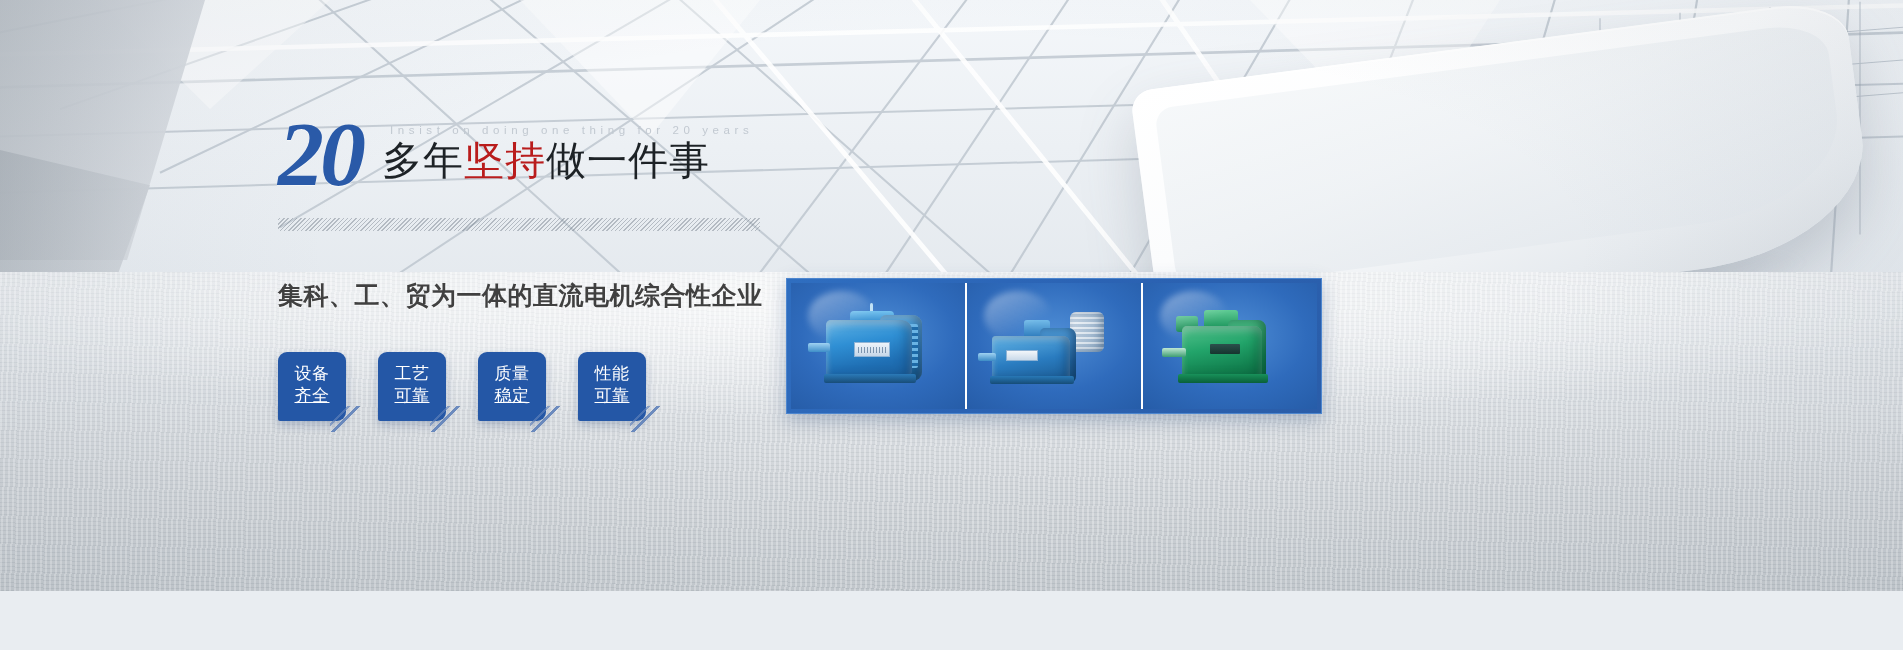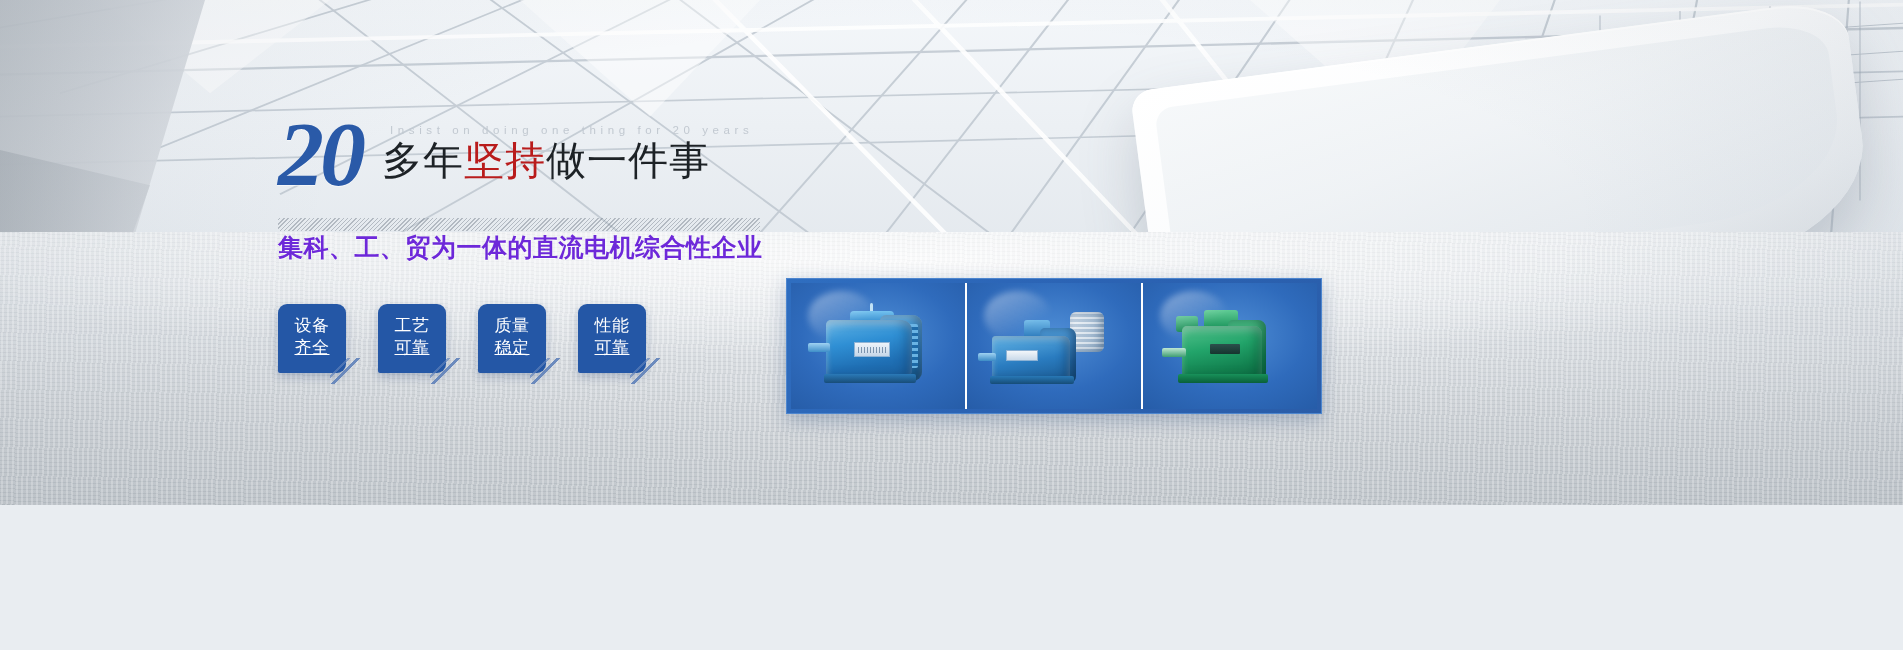--- a/index.html
+++ b/index.html
@@ -5,21 +5,21 @@
   * { margin:0; padding:0; box-sizing:border-box; }
   html,body { width:1903px; height:650px; overflow:hidden; }
   body {
     font-family:"Liberation Sans","DejaVu Sans",sans-serif;
     background:#e9edf1;
   }
 
   
   .banner {
     position:relative;
-    width:1903px; height:505px;
+    width:1903px; height:591px;
     overflow:hidden;
     background:#dfe5ea;
   }
 
   
   .bg-base {
     position:absolute; inset:0;
     background:
       linear-gradient(180deg,#eef2f6 0%,#e6ebf0 28%,#dfe4e9 48%,#d8dde2 63%,#cfd4d9 78%,#c7ccd1 100%);
   }
@@ -102,22 +102,23 @@
   .cn-head .hl{ color:#b91c1c; }
 
   .divider{
     margin-top:22px; width:482px; height:13px;
     background-image:repeating-linear-gradient(-45deg,
       rgba(120,130,142,.55) 0 1px, rgba(255,255,255,0) 1px 3px);
     opacity:.85;
   }
 
   .subtitle{
+    margin-top:48px;
     font-size:25px; font-weight:700; letter-spacing:.5px;
-    color:#6d28d9; white-space:nowrap;
+    color:#404040; white-space:nowrap;
     text-shadow:0 1px 0 rgba(255,255,255,.6);
   }
 
   
   .badges{ margin-top:40px; display:flex; gap:32px; }
   .badge{
     position:relative; width:68px; padding:11px 0 13px;
     background:#2457a6;
     border-radius:9px 9px 9px 2px;
     color:#fff; text-align:center;

